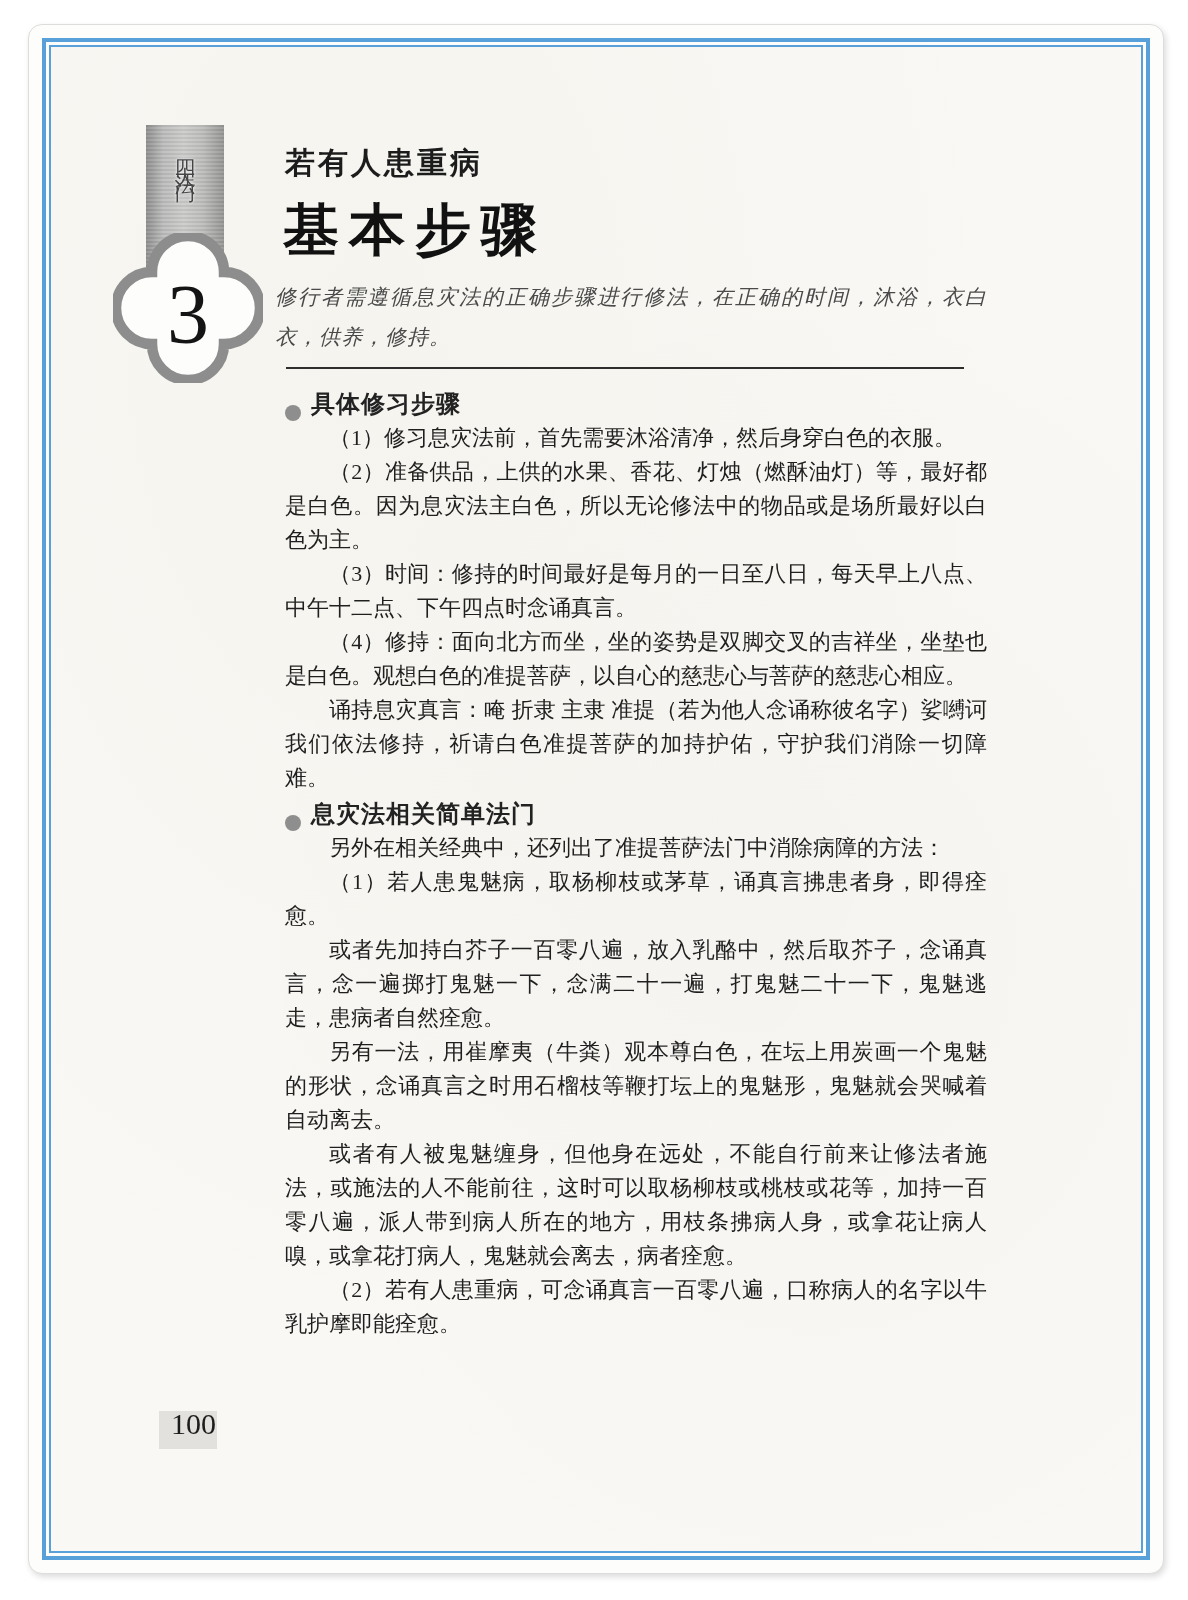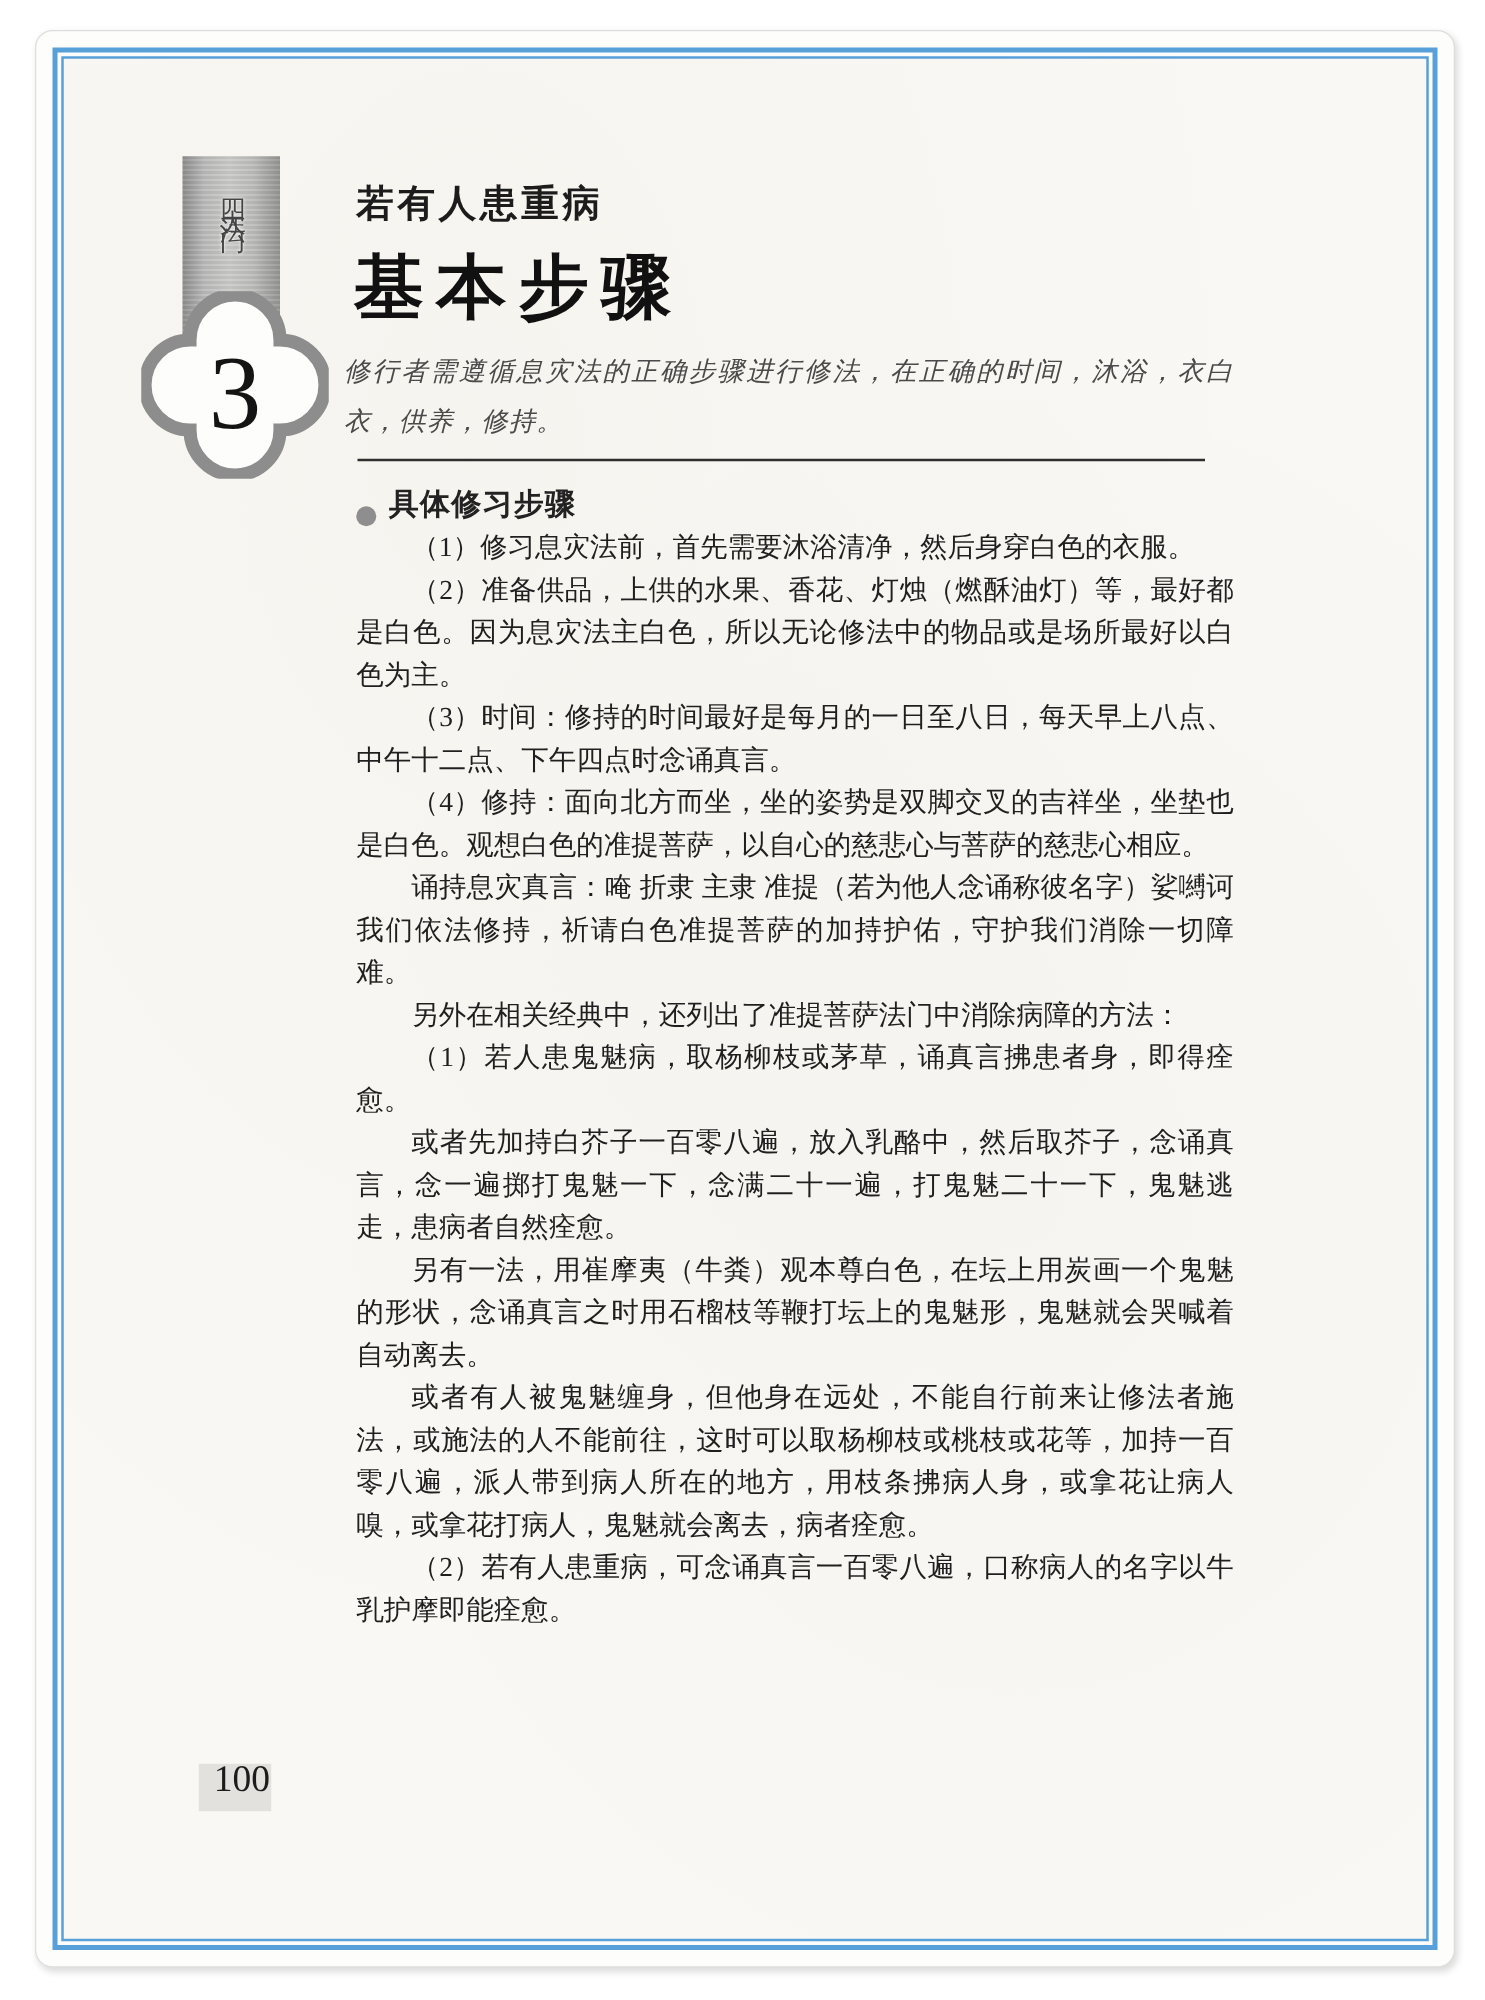--- a/index.html
+++ b/index.html
@@ -130,20 +130,24 @@
       <div class="section-heading">
         <span class="bullet"></span>
         <span>具体修习步骤</span>
       </div>
       <p class="para">（1）修习息灾法前，首先需要沐浴清净，然后身穿白色的衣服。</p>
       <p class="para">（2）准备供品，上供的水果、香花、灯烛（燃酥油灯）等，最好都是白色。因为息灾法主白色，所以无论修法中的物品或是场所最好以白色为主。</p>
       <p class="para">（3）时间：修持的时间最好是每月的一日至八日，每天早上八点、中午十二点、下午四点时念诵真言。</p>
       <p class="para">（4）修持：面向北方而坐，坐的姿势是双脚交叉的吉祥坐，坐垫也是白色。观想白色的准提菩萨，以自心的慈悲心与菩萨的慈悲心相应。</p>
       <p class="para">诵持息灾真言：唵 折隶 主隶 准提（若为他人念诵称彼名字）娑嚩诃 我们依法修持，祈请白色准提菩萨的加持护佑，守护我们消除一切障难。</p>
 
+      <div class="section-heading">
+        <span class="bullet"></span>
+        <span>息灾法相关简单法门</span>
+      </div>
       <p class="para">另外在相关经典中，还列出了准提菩萨法门中消除病障的方法：</p>
       <p class="para">（1）若人患鬼魅病，取杨柳枝或茅草，诵真言拂患者身，即得痊愈。</p>
       <p class="para">或者先加持白芥子一百零八遍，放入乳酪中，然后取芥子，念诵真言，念一遍掷打鬼魅一下，念满二十一遍，打鬼魅二十一下，鬼魅逃走，患病者自然痊愈。</p>
       <p class="para">另有一法，用崔摩夷（牛粪）观本尊白色，在坛上用炭画一个鬼魅的形状，念诵真言之时用石榴枝等鞭打坛上的鬼魅形，鬼魅就会哭喊着自动离去。</p>
       <p class="para">或者有人被鬼魅缠身，但他身在远处，不能自行前来让修法者施法，或施法的人不能前往，这时可以取杨柳枝或桃枝或花等，加持一百零八遍，派人带到病人所在的地方，用枝条拂病人身，或拿花让病人嗅，或拿花打病人，鬼魅就会离去，病者痊愈。</p>
       <p class="para">（2）若有人患重病，可念诵真言一百零八遍，口称病人的名字以牛乳护摩即能痊愈。</p>
     </div>
 
     <div class="pagenum-wrap">
       <div class="pagenum-shadow"></div>

